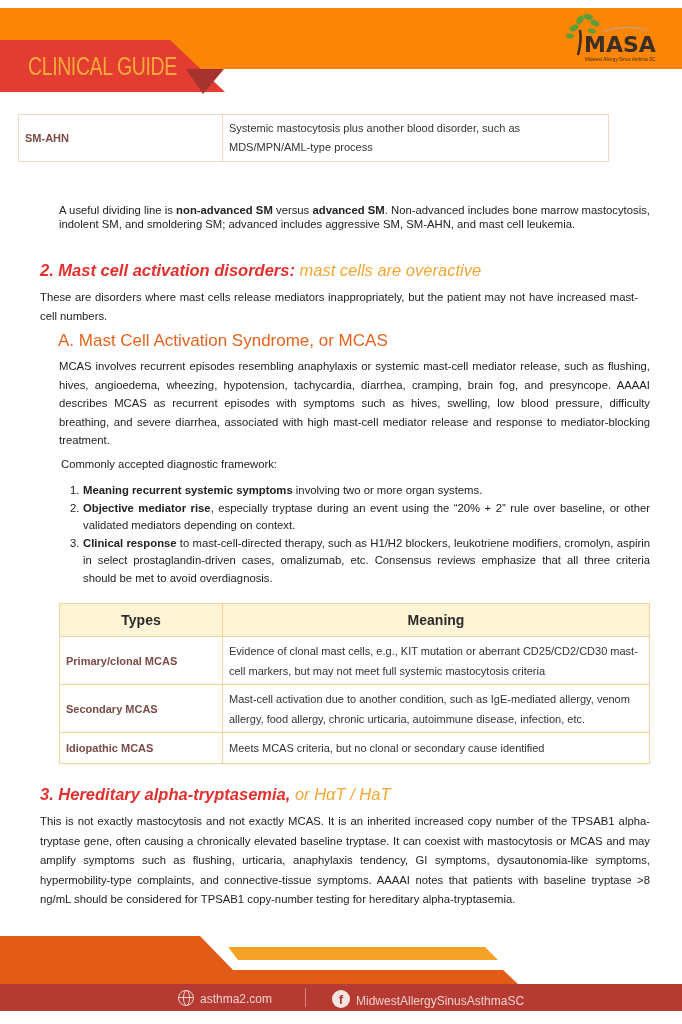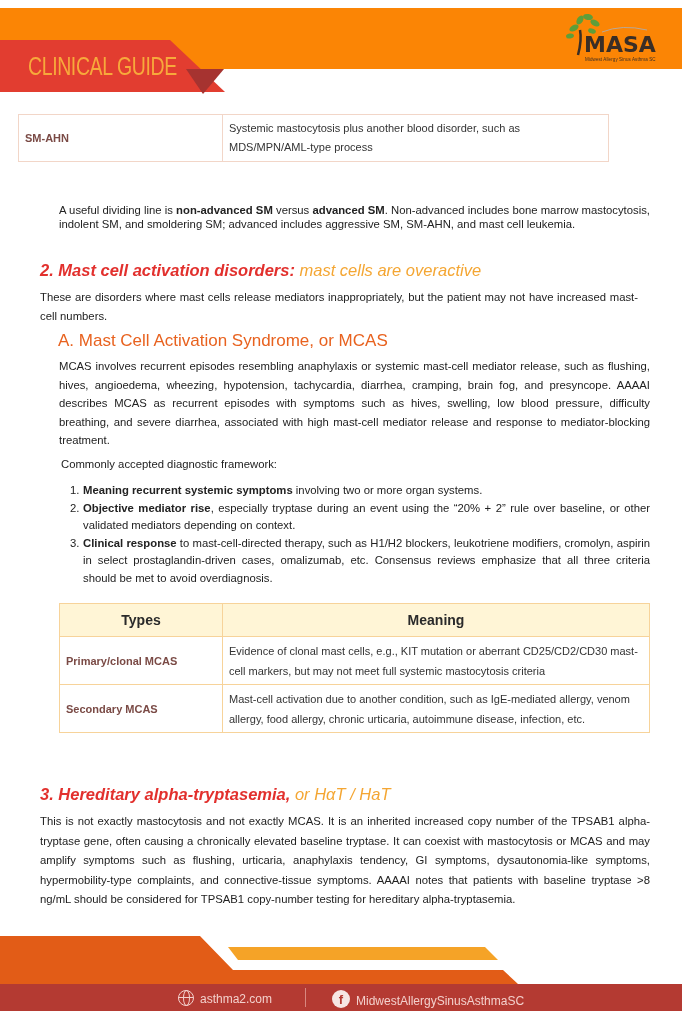--- a/index.html
+++ b/index.html
@@ -112,20 +112,24 @@
     <th>Meaning</th>
   </tr>
   <tr>
     <td class="lbl">Primary/clonal MCAS</td>
     <td class="val">Evidence of clonal mast cells, e.g., KIT mutation or aberrant CD25/CD2/CD30 mast-cell markers, but may not meet full systemic mastocytosis criteria</td>
   </tr>
   <tr>
     <td class="lbl">Secondary MCAS</td>
     <td class="val">Mast-cell activation due to another condition, such as IgE-mediated allergy, venom allergy, food allergy, chronic urticaria, autoimmune disease, infection, etc.</td>
   </tr>
+  <tr class="last">
+    <td class="lbl">Idiopathic MCAS</td>
+    <td class="val">Meets MCAS criteria, but no clonal or secondary cause identified</td>
+  </tr>
 </tbody>
   </table>
 
 <div class="h2" style="top:785px;">
   <span>3. Hereditary alpha-tryptasemia,</span><span class="sub"> or HαT / HaT</span>
 </div>
 <p class="para" style="left:40px; top:812px; width:610px; line-height:19.5px;">This is not exactly mastocytosis and not exactly MCAS. It is an inherited increased copy number of the TPSAB1 alpha-tryptase gene, often causing a chronically elevated baseline tryptase. It can coexist with mastocytosis or MCAS and may amplify symptoms such as flushing, urticaria, anaphylaxis tendency, GI symptoms, dysautonomia-like symptoms, hypermobility-type complaints, and connective-tissue symptoms. AAAAI notes that patients with baseline tryptase &gt;8 ng/mL should be considered for TPSAB1 copy-number testing for hereditary alpha-tryptasemia.</p>
 
 <div class="ft-orange"></div>
 <div class="ft-yellow"></div>

